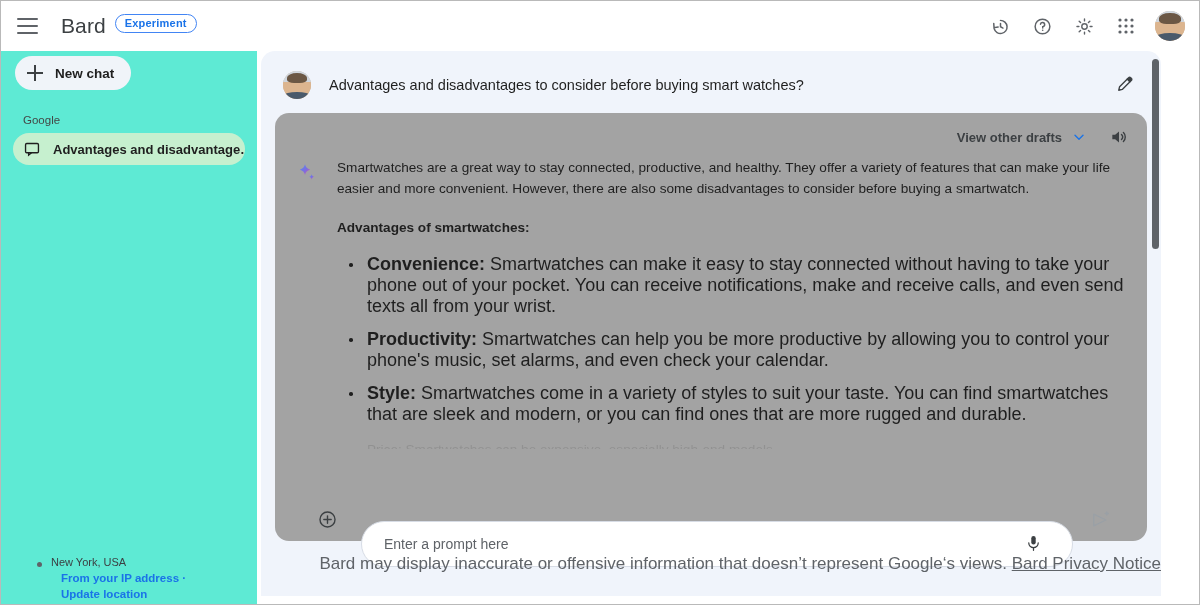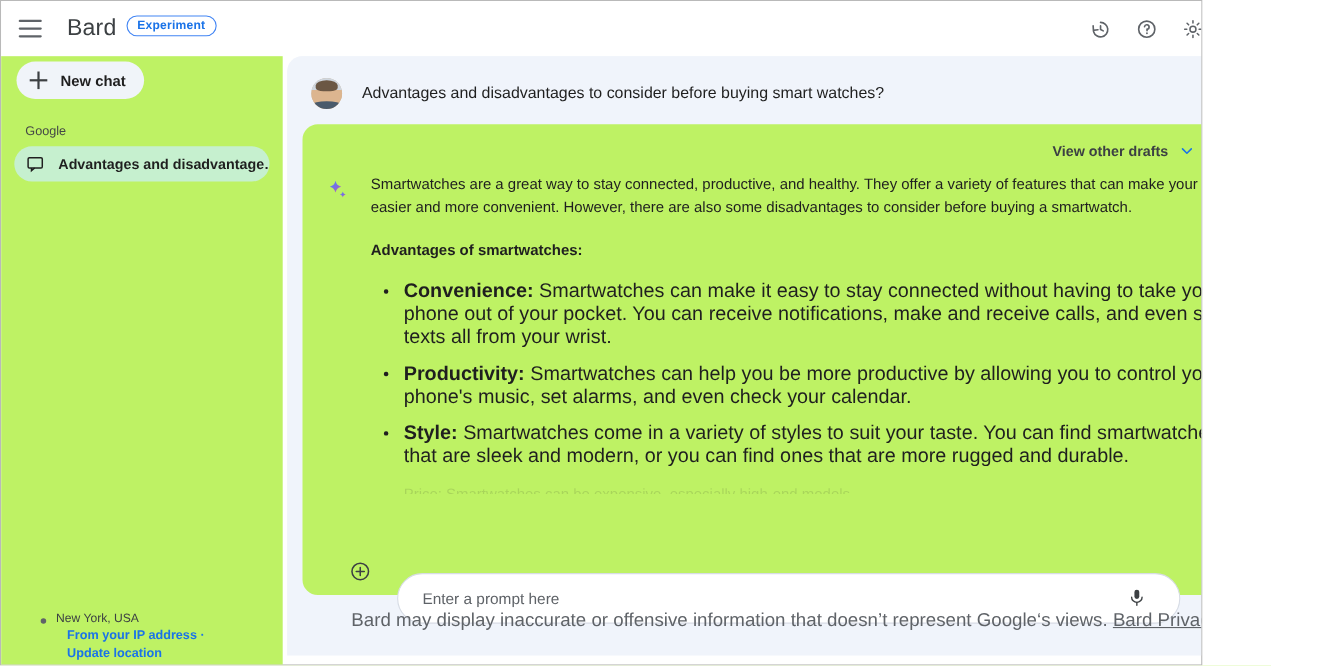--- a/index.html
+++ b/index.html
@@ -4,21 +4,21 @@
 <style>
   * { box-sizing: border-box; margin: 0; padding: 0; }
   html, body {
     width: 1200px; height: 605px;
     font-family: "Liberation Sans", sans-serif;
     background: #ffffff;
     overflow: hidden;
   }
   .app {
     position: relative;
-    width: 1093px; height: 605px;
+    width: 1200px; height: 605px;
     border: 1px solid #b9b9b9;
     background: #ffffff;
     overflow: hidden;
   }
 
   
   .topbar {
     position: absolute; top: 0; left: 0;
     width: 1200px; height: 50px;
     display: flex; align-items: center;
@@ -73,21 +73,21 @@
   }
   .face::after { 
     content:""; position:absolute; left:4%; bottom:0; width:92%; height:26%;
     border-radius: 50% 50% 0 0; background:#4a5a6b;
   }
 
   
   .sidebar {
     position: absolute; top: 50px; left: 0;
     width: 256px; height: 555px;
-    background: #bef264;
+    background: #5eead4;
   }
   .new-chat {
     margin: 5px 0 0 14px;
     height: 34px;
     display: inline-flex; align-items: center;
     background: #f0f4f9;
     border-radius: 17px;
     padding: 0 17px 0 12px;
     cursor: pointer;
   }
@@ -162,21 +162,21 @@
     font-size: 14.5px; color: #1f1f1f;
   }
   .edit-icon {
     margin-left: auto; margin-right: 24px;
     width: 22px; height: 22px; color:#3c4043; cursor:pointer; display:flex;
   }
 
   .answer-card {
     position: absolute; left: 14px; top: 62px;
     width: 872px; height: 428px;
-    background: #bef264;
+    background: #a3a3a3;
     border-radius: 14px;
     overflow: hidden;
   }
   .card-head {
     position: absolute; right: 18px; top: 14px;
     display: flex; align-items: center; gap: 22px;
   }
   .drafts {
     display: flex; align-items: center; gap: 9px;
     cursor: pointer;

